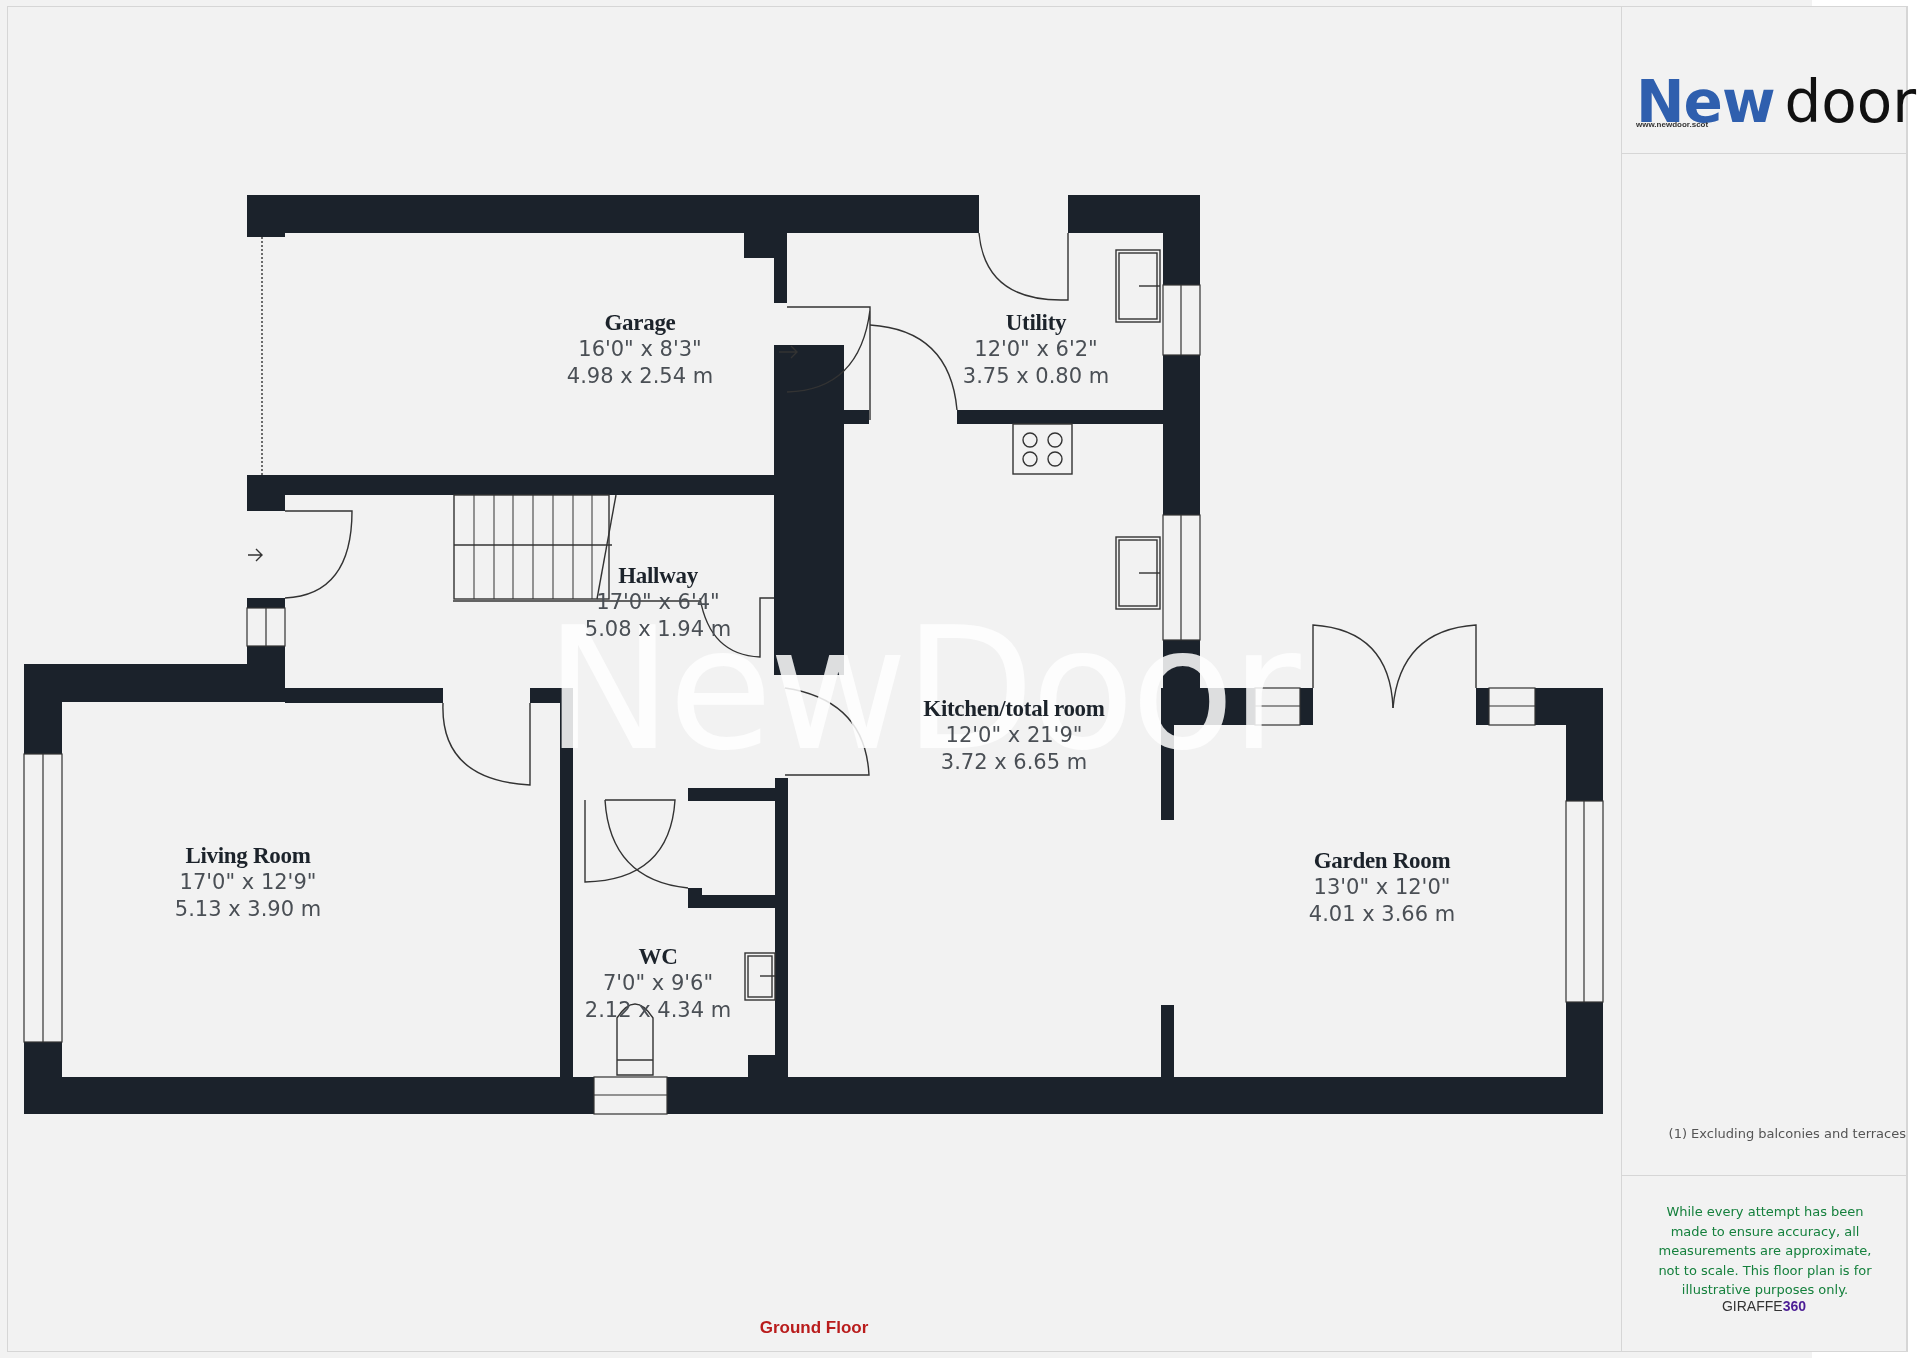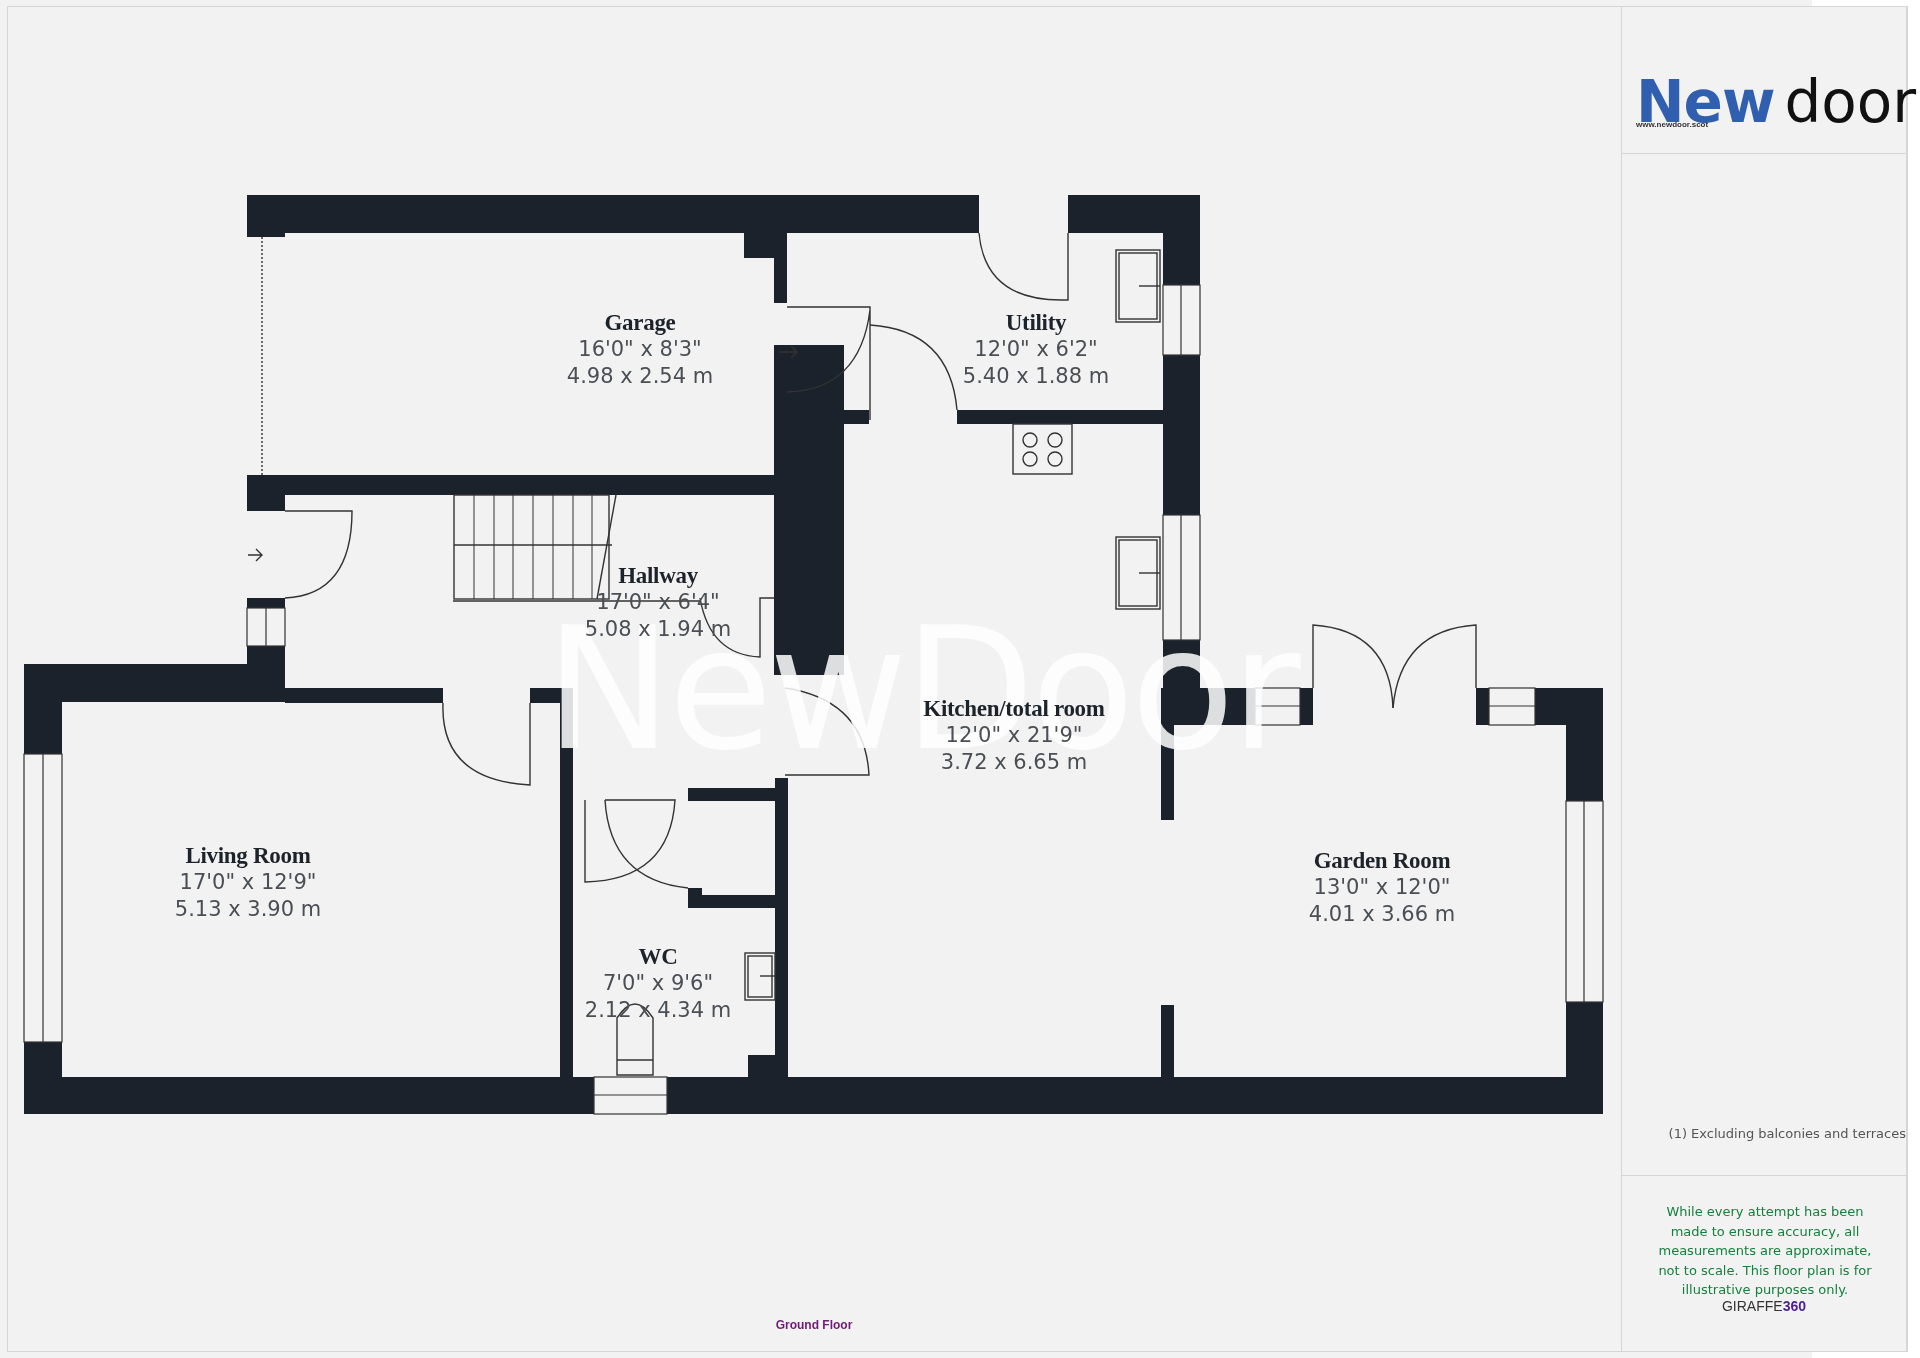--- a/index.html
+++ b/index.html
@@ -17,21 +17,21 @@
   .area-title sup{font-size:9px;}
   .area-v{font-size:14px;color:#555;margin-top:10px;}
   .area-v2{font-size:14px;color:#555;margin-top:8px;}
   .foot{position:absolute;top:1124px;width:100%;text-align:right;font-size:13px;color:#555;font-family:"DejaVu Sans",sans-serif;}
   .disc{position:absolute;top:1196px;left:24px;width:238px;text-align:center;font-size:13px;line-height:19.5px;color:#15803d;font-family:"DejaVu Sans",sans-serif;}
   .giraffe{position:absolute;top:1292px;width:100%;text-align:center;font-size:14px;color:#333;}
   .giraffe b{color:#4c1d95;}
   .room{position:absolute;text-align:center;transform:translateX(-50%);white-space:nowrap;}
   .room .nm{font-size:23px;font-weight:bold;color:#1c232b;font-family:Liberation Serif, serif;letter-spacing:-0.3px;}
   .room .d{font-size:21px;color:#4a4f55;font-family:"DejaVu Sans",sans-serif;line-height:27px;}
-  .floor-label{position:absolute;left:814px;top:1318px;transform:translateX(-50%);font-size:12px;font-weight:bold;color:#701a75;}
+  .floor-label{position:absolute;left:814px;top:1318px;transform:translateX(-50%);font-size:17px;font-weight:bold;color:#b91c1c;}
   .watermark{position:absolute;left:545px;top:590px;font-size:170px;color:#ffffff;opacity:0.85;font-family:"DejaVu Sans",sans-serif;letter-spacing:-4px;pointer-events:none;}
   svg{position:absolute;left:0;top:0;}
 </style>
 </head>
 <body>
 
 <div class="whitestrip"></div>
 <div class="sheet"></div>
 
 <svg width="1920" height="1358">
@@ -172,21 +172,21 @@
 <div class="watermark">NewDoor</div>
 
 <div class="room" style="left:640px;top:310px">
   <div class="nm">Garage</div>
   <div class="d">16'0" x 8'3"</div>
   <div class="d">4.98 x 2.54 m</div>
 </div>
 <div class="room" style="left:1036px;top:310px">
   <div class="nm">Utility</div>
   <div class="d">12'0" x 6'2"</div>
-  <div class="d">5.40 x 1.88 m</div>
+  <div class="d">3.75 x 0.80 m</div>
 </div>
 <div class="room" style="left:658px;top:563px">
   <div class="nm">Hallway</div>
   <div class="d">17'0" x 6'4"</div>
   <div class="d">5.08 x 1.94 m</div>
 </div>
 <div class="room" style="left:1014px;top:696px">
   <div class="nm">Kitchen/total room</div>
   <div class="d">12'0" x 21'9"</div>
   <div class="d">3.72 x 6.65 m</div>

